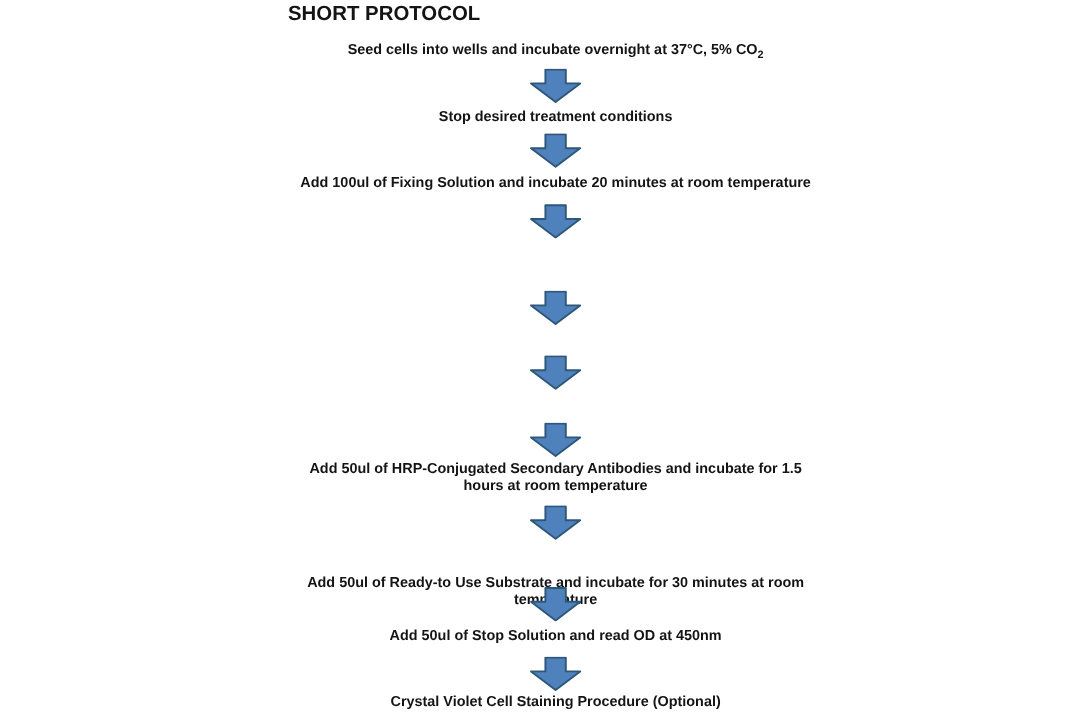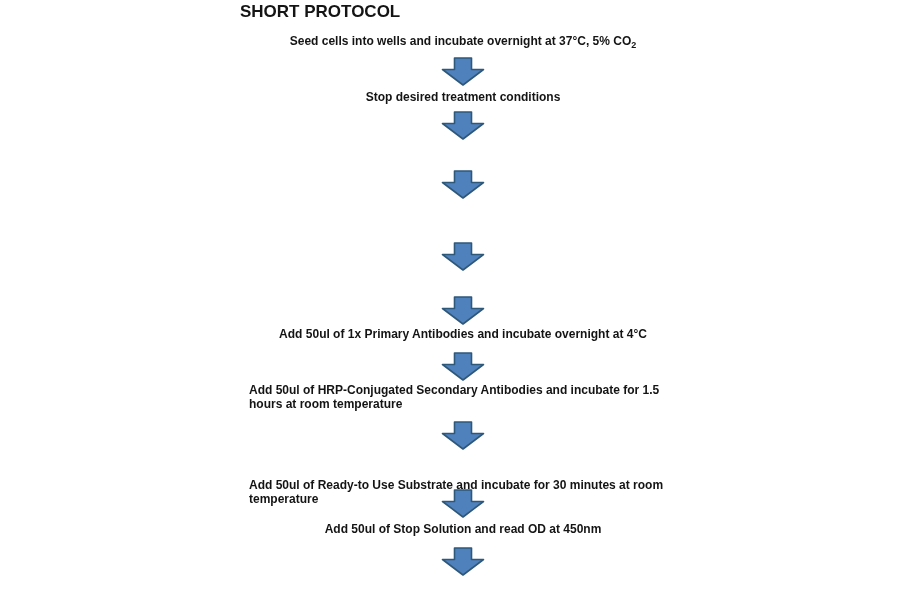--- a/index.html
+++ b/index.html
@@ -22,20 +22,21 @@
     top: 2px;
     font-size: 17px;
     font-weight: bold;
     color: var(--text, #141414);
     white-space: nowrap;
   }
   .step {
     position: absolute;
     left: 443px;
     transform: translateX(-50%);
+    text-align: center;
     font-size: 12px;
     line-height: 14px;
     font-weight: bold;
     color: var(--text, #141414);
     white-space: nowrap;
   }
   .step.wrap { white-space: normal; }
   .step.w390 { max-width: 392px; }
   .step.w425 { max-width: 428px; }
   .step sub {
@@ -73,20 +74,21 @@
   </div>
 
   <div class="step" style="top:90px"><span>Stop desired treatment conditions</span></div>
 
   <div class="arrow" style="top:111px">
     <svg viewBox="0 0 44 29" width="44" height="29">
         <polygon points="13.5,1 30.5,1 30.5,12.5 42.5,12.5 22,28 1.5,12.5 13.5,12.5"></polygon>
       </svg>
   </div>
 
+  <div class="step" style="top:145px"><span>Add 100ul of Fixing Solution and incubate 20 minutes at room temperature</span></div>
 
   <div class="arrow" style="top:170px">
     <svg viewBox="0 0 44 29" width="44" height="29">
         <polygon points="13.5,1 30.5,1 30.5,12.5 42.5,12.5 22,28 1.5,12.5 13.5,12.5"></polygon>
       </svg>
   </div>
 
 
   <div class="arrow" style="top:242px">
     <svg viewBox="0 0 44 29" width="44" height="29">
@@ -94,21 +96,20 @@
       </svg>
   </div>
 
 
   <div class="arrow" style="top:296px">
     <svg viewBox="0 0 44 29" width="44" height="29">
         <polygon points="13.5,1 30.5,1 30.5,12.5 42.5,12.5 22,28 1.5,12.5 13.5,12.5"></polygon>
       </svg>
   </div>
 
-  <div class="step" style="top:327px"><span>Add 50ul of 1x Primary Antibodies and incubate overnight at 4°C</span></div>
 
   <div class="arrow" style="top:352px">
     <svg viewBox="0 0 44 29" width="44" height="29">
         <polygon points="13.5,1 30.5,1 30.5,12.5 42.5,12.5 22,28 1.5,12.5 13.5,12.5"></polygon>
       </svg>
   </div>
 
   <div class="step wrap w425" style="top:383px"><span>Add 50ul of HRP-Conjugated Secondary Antibodies and incubate for 1.5 hours at room temperature</span></div>
 
   <div class="arrow" style="top:421px">
@@ -126,14 +127,15 @@
   </div>
 
   <div class="step" style="top:522px"><span>Add 50ul of Stop Solution and read OD at 450nm</span></div>
 
   <div class="arrow" style="top:547px">
     <svg viewBox="0 0 44 29" width="44" height="29">
         <polygon points="13.5,1 30.5,1 30.5,12.5 42.5,12.5 22,28 1.5,12.5 13.5,12.5"></polygon>
       </svg>
   </div>
 
+  <div class="step" style="top:577px"><span>Crystal Violet Cell Staining Procedure (Optional)</span></div>
 
 </div>
 
 </body></html>

